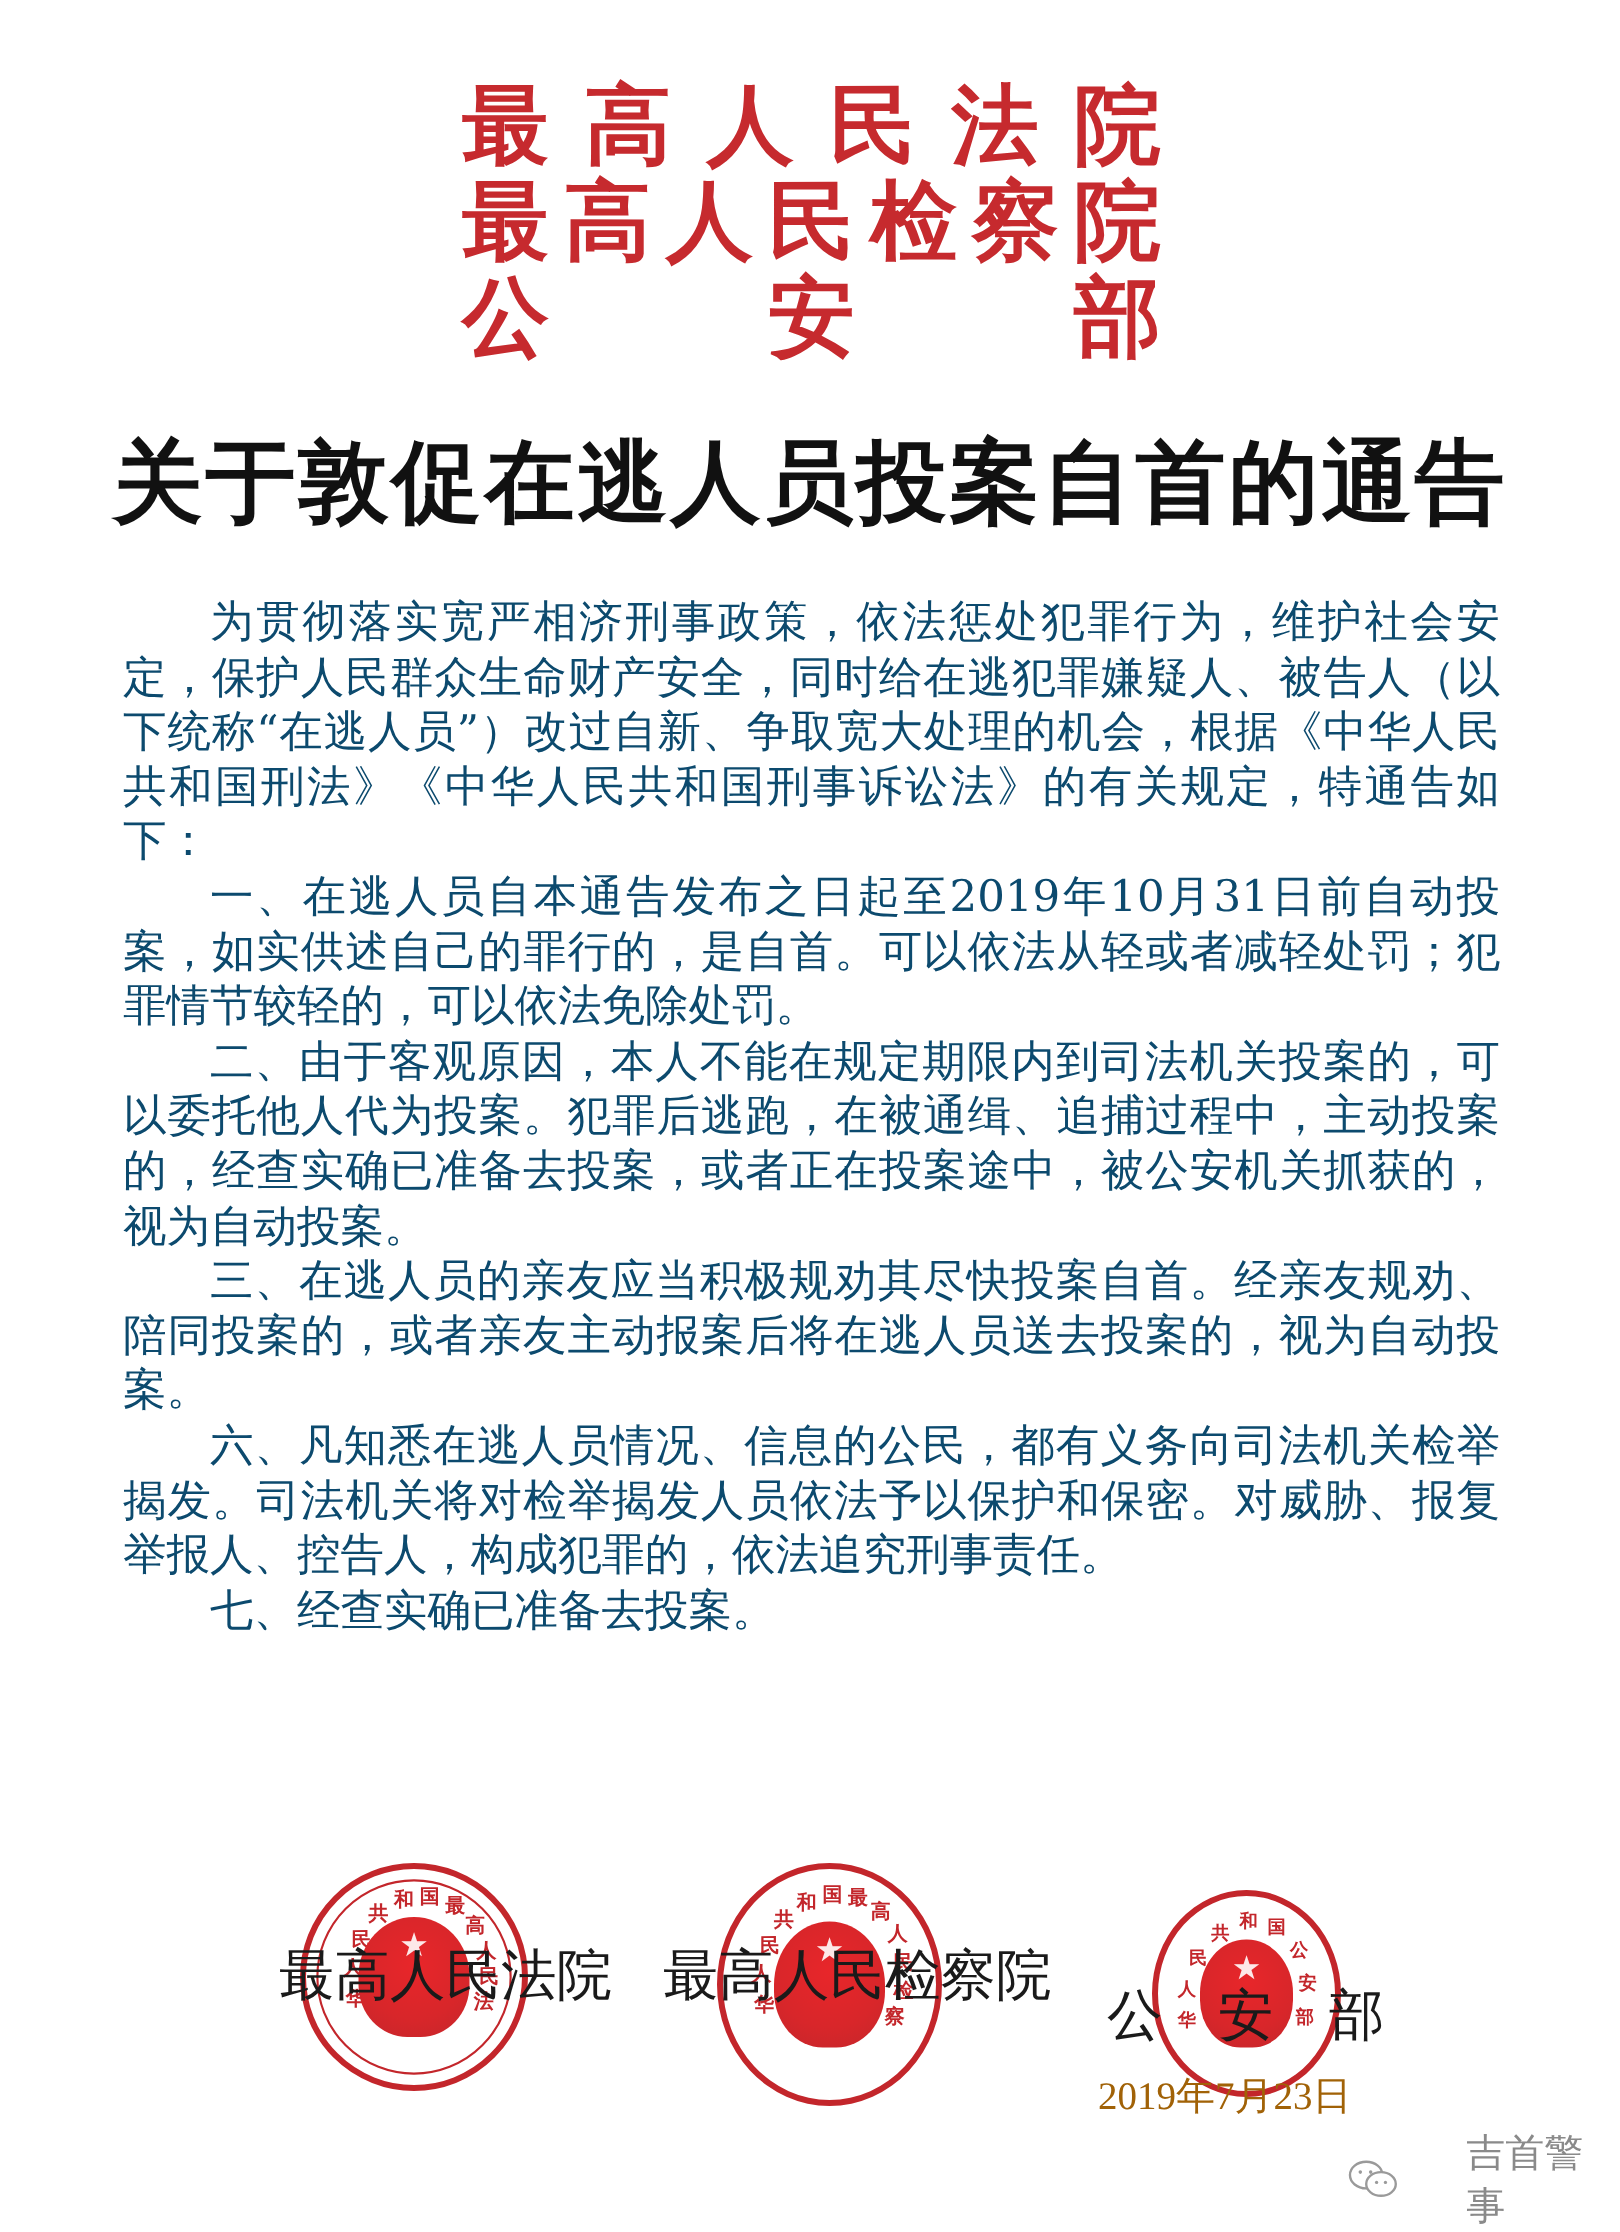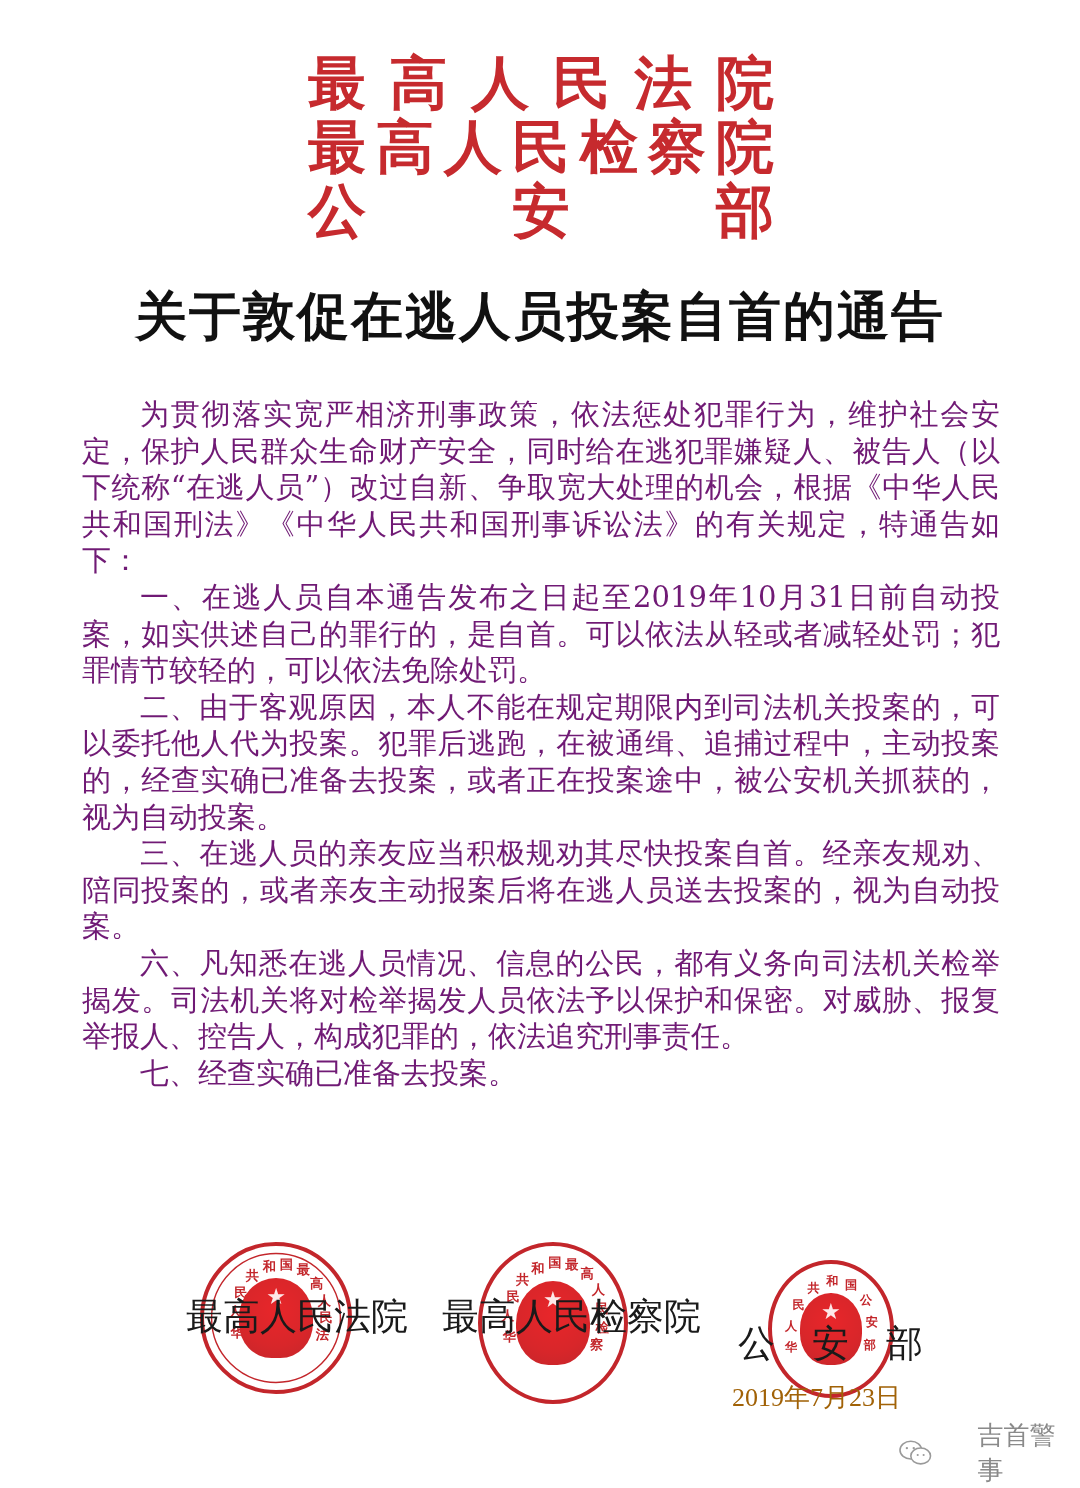--- a/index.html
+++ b/index.html
@@ -13,27 +13,27 @@
     .issuer-line {
       display: flex; justify-content: space-between;
       font-size: 58px; line-height: 62px; height: 64px;
       letter-spacing: 0;
     }
     .issuer-line span { display: inline-block; width: 62px; text-align: center; }
     .issuer-line.spread-3 { justify-content: space-between; }
 
     .doc-title {
       position: absolute; left: 0; width: 1080px; top: 282px;
-      text-align: center; font-size: 52px; font-weight: bold; color: #111;
+      text-align: center; font-size: 60px; font-weight: bold; color: #111;
       font-family: "DejaVu Serif", serif; letter-spacing: 2px;
     }
 
     .body-text {
       position: absolute; left: 82px; top: 396px; width: 918px;
-      font-size: 29px; line-height: 36.6px; color: #701a75;
+      font-size: 29px; line-height: 36.6px; color: #0c4a6e;
       text-align: justify; text-justify: inter-character;
       font-family: "DejaVu Serif", "Liberation Serif", serif;
     }
     .para { text-indent: 58px; text-align: justify; }
 
     .seals { position: absolute; left: 0; top: 1236px; width: 1080px; height: 190px; }
     .seal {
       position: absolute; border: 4px solid #c3262b; border-radius: 50%;
       display: flex; align-items: center; justify-content: center;
     }

